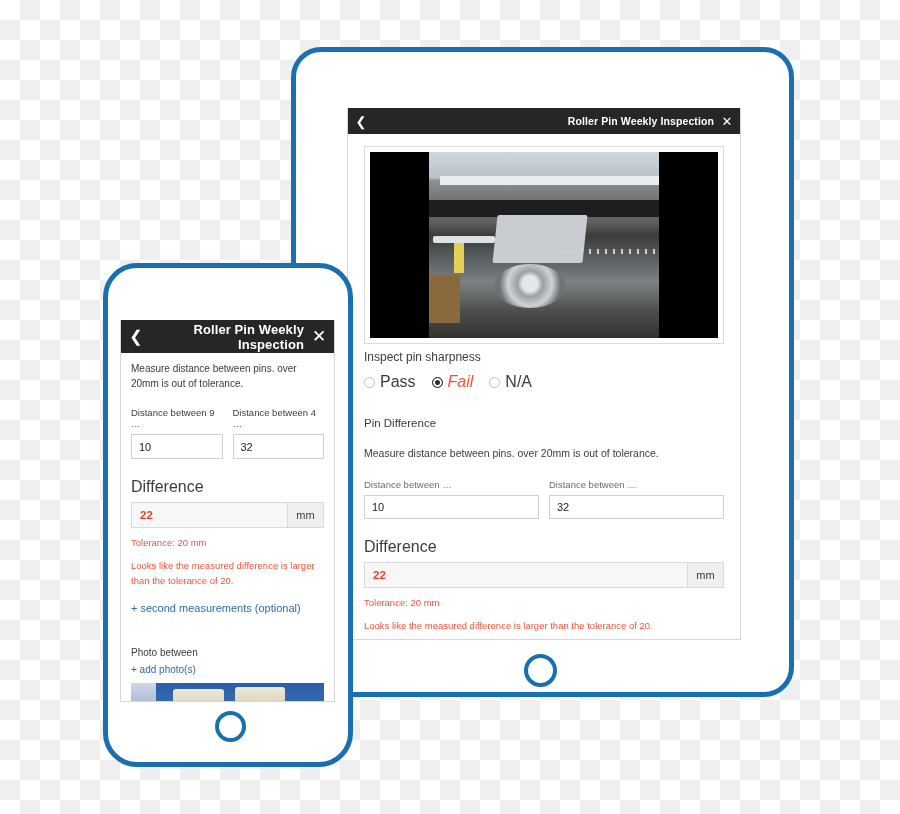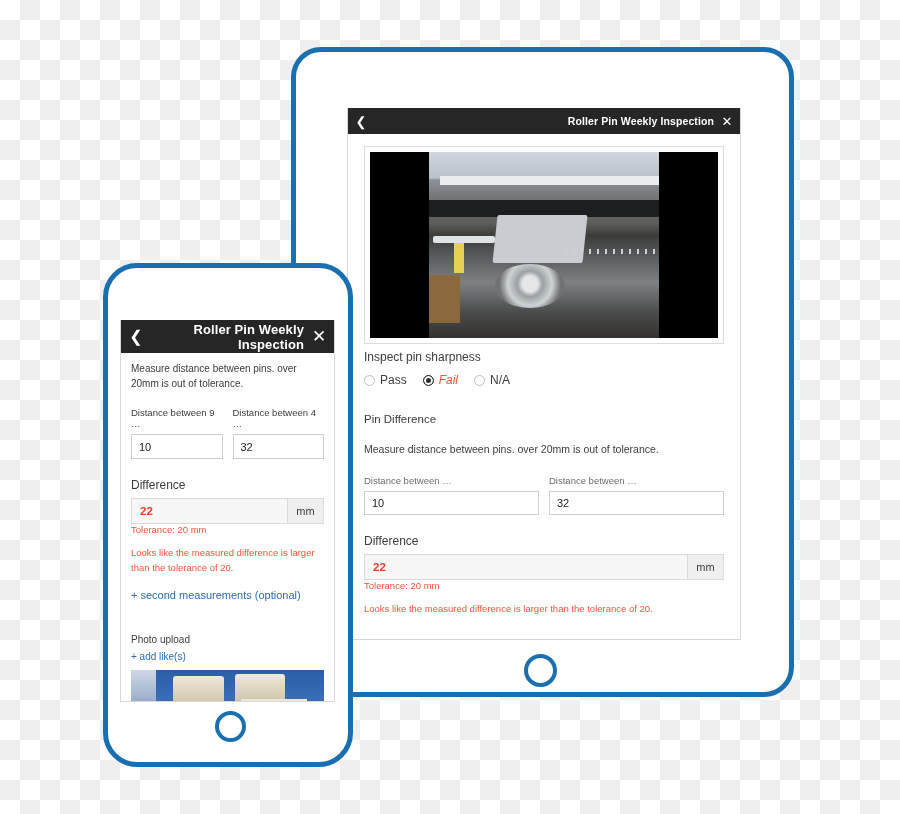--- a/index.html
+++ b/index.html
@@ -119,43 +119,43 @@
   .radio-item { display: flex; align-items: center; gap: 5px; margin-right: 10px; cursor: pointer; }
   .radio {
     width: 11px; height: 11px; border-radius: 50%;
     border: 1.4px solid #bdbdbd; background: #fff;
     display: inline-block; flex: none;
   }
   .radio.sel {
     background: #2e2e2e; border-color: #2e2e2e;
     box-shadow: inset 0 0 0 2px #ffffff;
   }
-  .radio-lbl { font-size: 12px; color: #3c3c3c; }
+  .radio-lbl { font-size: 16px; color: #3c3c3c; }
   .radio-lbl.fail { color: #f0553b; font-style: italic; }
 
   .section-title { font-size: 11.5px; color: #3c3c3c; margin-bottom: 17px; }
   .instr { font-size: 10.5px; color: #3c3c3c; margin-bottom: 18px; line-height: 1.45; }
   #phone-screen .instr { font-size: 10px; margin-bottom: 16px; }
 
   .fld-row { display: flex; gap: 10px; margin-bottom: 10px; }
   .fld { flex: 1; }
   .fld-lbl { font-size: 9.5px; color: #6d6d6d; margin-bottom: 5px; }
   #phone-screen .fld-lbl { color: #3c3c3c; font-size: 9.5px; }
   .inp {
     border: 1px solid #cfcfcf;
     background: #fff;
     height: 24px;
     display: flex; align-items: center;
     padding: 0 7px;
     font-size: 11px; color: #222;
   }
   #phone-screen .inp { height: 25px; }
 
-  .diff-lbl { font-size: 12px; color: #3c3c3c; margin-bottom: 6px; margin-top: 19px; }
-  .diff-row { display: flex; }
+  .diff-lbl { font-size: 16px; color: #3c3c3c; margin-bottom: 6px; margin-top: 19px; }
+  .diff-row { display: flex; margin-bottom: 9px; }
   .diff-inp {
     flex: 1;
     border: 1px solid #dadada; border-right: none;
     background: #f7f7f7;
     height: 26px; display: flex; align-items: center;
     padding: 0 8px;
     font-size: 11.5px; font-weight: bold; color: #e8402a;
   }
   .diff-unit {
     width: 37px;
@@ -306,22 +306,22 @@
       <div class="diff-lbl">Difference</div>
       <div class="diff-row">
         <div class="diff-inp">22</div>
         <div class="diff-unit">mm</div>
       </div>
       <div class="tol">Tolerance:  20   mm</div>
       <div class="warn">Looks like the measured difference is larger than the tolerance of 20.</div>
 
       <span class="link">+ second measurements (optional)</span>
 
-      <div class="upload-lbl">Photo upload</div>
-      <span class="link-sm">+ add like(s)</span>
+      <div class="upload-lbl">Photo between</div>
+      <span class="link-sm">+ add photo(s)</span>
 
       <div class="photo-shot shot-phone">
         <div class="p-bg"></div>
         <div class="roll" style="left:22%;top:6%;width:26%;height:30%;"></div>
         <div class="roll" style="left:54%;top:4%;width:26%;height:30%;"></div>
         <div class="box" style="left:14%;top:34%;width:34%;height:44%;"></div>
         <div class="box" style="left:57%;top:30%;width:34%;height:44%;"></div>
         <div class="blk" style="left:22%;top:42%;width:20%;height:32%;"></div>
         <div class="blk" style="left:64%;top:38%;width:20%;height:32%;"></div>
         <div class="box" style="left:48%;top:36%;width:7%;height:34%;background:#dedacb;"></div>

